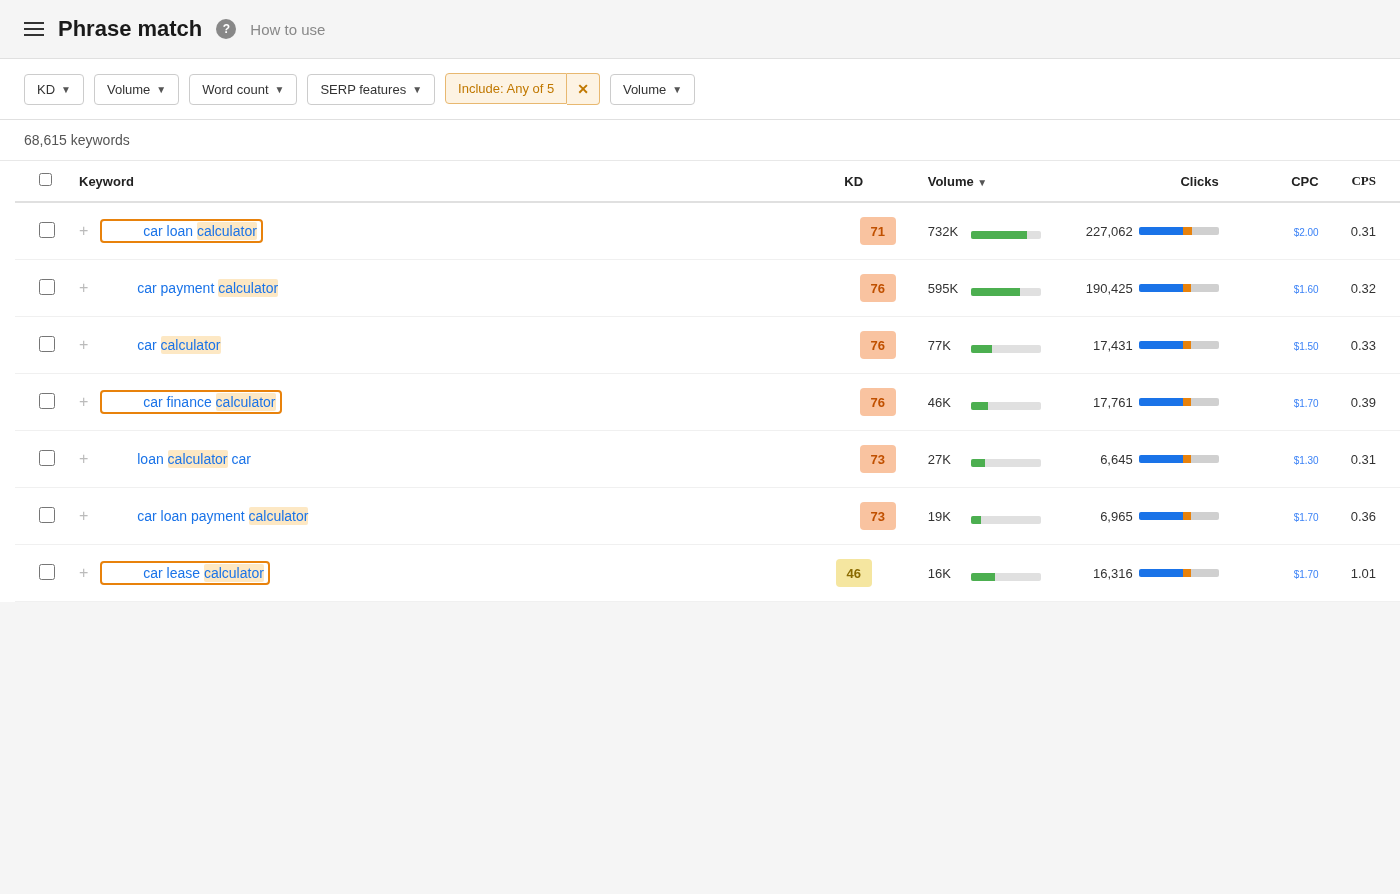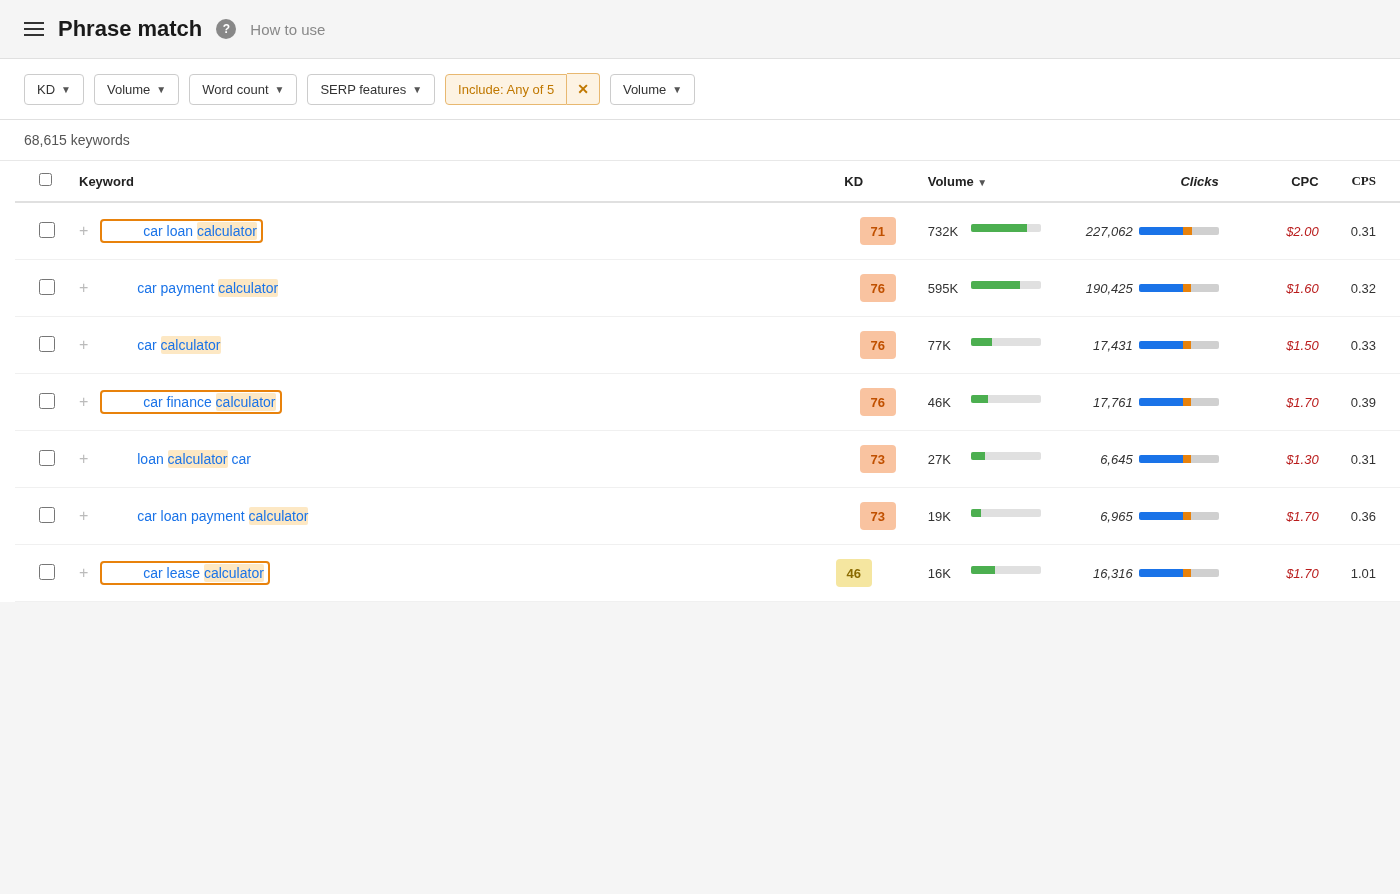--- a/index.html
+++ b/index.html
@@ -106,21 +106,21 @@
       border-radius: 0 4px 4px 0;
       padding: 7px 10px;
       font-size: 14px;
       color: #c07800;
       font-weight: bold;
       cursor: pointer;
     }
 
     .include-group {
       display: flex;
-      align-items: center;
+      align-items: flex-start;
     }
 
     .keywords-count {
       background: white;
       padding: 12px 24px;
       font-size: 14px;
       color: #555;
       border-bottom: 1px solid #e8e8e8;
     }
 
@@ -147,21 +147,21 @@
       background: white;
     }
 
     thead th.right { text-align: right; }
     thead th.center { text-align: center; }
 
     .th-checkbox { width: 40px; padding: 12px 8px 12px 24px; }
     .th-keyword { min-width: 300px; }
     .th-kd { width: 70px; text-align: center; }
     .th-volume { width: 140px; }
-    .th-clicks { width: 140px; text-align: right; font-style: italic; }
+    .th-clicks { width: 140px; text-align: right; }
     .th-cpc { width: 100px; text-align: right; }
     .th-cps { width: 60px; text-align: right; padding-right: 24px; font-family: Liberation Serif, serif; }
 
     .sort-arrow { font-size: 10px; color: #555; }
 
     tbody tr {
       border-bottom: 1px solid #f0f0f0;
     }
 
     td {
@@ -220,21 +220,21 @@
       border-radius: 4px;
       font-weight: 700;
       font-size: 13px;
     }
 
     .kd-orange { background: #f9c3a0; color: #c05000; margin-left: 48px; }
     .kd-yellow { background: #f5e6a0; color: #8a6a00; }
 
     .volume-bar-container {
       display: flex;
-      align-items: flex-start;
+      align-items: flex-end;
       gap: 8px;
     }
 
     .volume-text {
       font-size: 13px;
       color: #333;
       min-width: 35px;
     }
 
     .mini-bar-wrap {
@@ -258,21 +258,20 @@
       display: flex;
       align-items: center;
       gap: 6px;
     }
 
     .clicks-text {
       font-size: 13px;
       color: #333;
       min-width: 60px;
       text-align: right;
-      font-style: italic;
     }
 
     .clicks-bar-container {
       display: flex;
       align-items: center;
       width: 80px;
       height: 8px;
       position: relative;
     }
 
@@ -289,23 +288,22 @@
     }
 
     .clicks-bar-gray {
       height: 8px;
       background: #d0d0d0;
       border-radius: 0 2px 2px 0;
       flex: 1;
     }
 
     .cpc-text {
-      font-size: 13px;
-      color: #b91c1c;
-      font-style: italic;
+      font-size: 10px;
+      color: #3b82f6;
     }
 
     .cps-text {
       font-size: 13px;
       color: #333;
     }
   </style>
 </head>
 <body>
 

